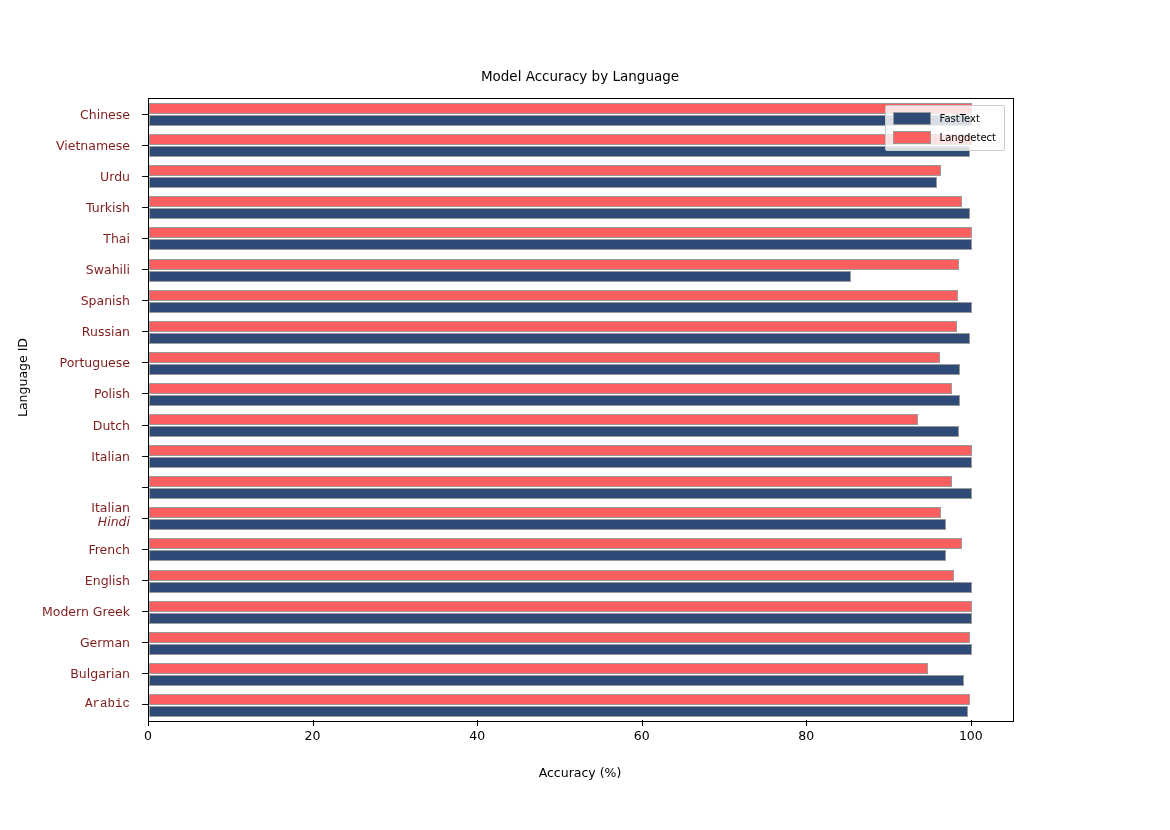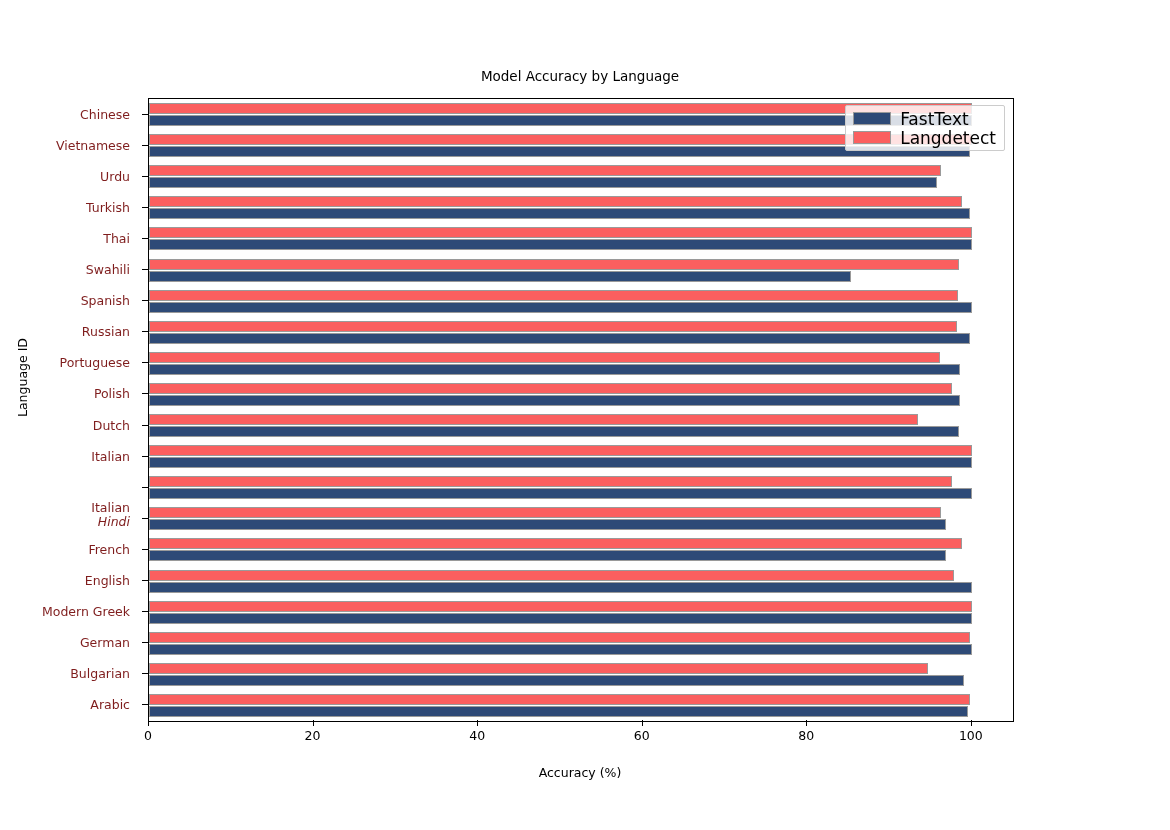--- a/index.html
+++ b/index.html
@@ -164,36 +164,36 @@
     height: 15px;
   }
   .legend-swatch {
     width: 38px;
     height: 13px;
     border: 1px solid #9a9a9a;
     box-sizing: border-box;
     flex: none;
   }
   .legend-text {
-    font-size: 17px;
+    font-size: 10px;
     color: #000000;
     white-space: nowrap;
   }
 </style>
 </head>
 <body>
 
 <div id="figure">
 
   <div id="chart-title">Model Accuracy by Language</div>
 
   <div id="ylabel-title">Language ID</div>
 
   <div id="ylabels-layer">
-      <div class="ylab" style="top: 606.45px;">Arabic</div>
+      <div class="ylab" style="top: 606.45px; font-family: Liberation Mono, monospace;">Arabic</div>
       <div class="ytick-mark" style="top: 606.45px;"></div>
       <div class="ylab" style="top: 575.35px;">Bulgarian</div>
       <div class="ytick-mark" style="top: 575.35px;"></div>
       <div class="ylab" style="top: 544.25px;">German</div>
       <div class="ytick-mark" style="top: 544.25px;"></div>
       <div class="ylab" style="top: 513.15px;">Modern Greek</div>
       <div class="ytick-mark" style="top: 513.15px;"></div>
       <div class="ylab" style="top: 482.05px;">English</div>
       <div class="ytick-mark" style="top: 482.05px;"></div>
       <div class="ylab" style="top: 450.95px;">French</div>

